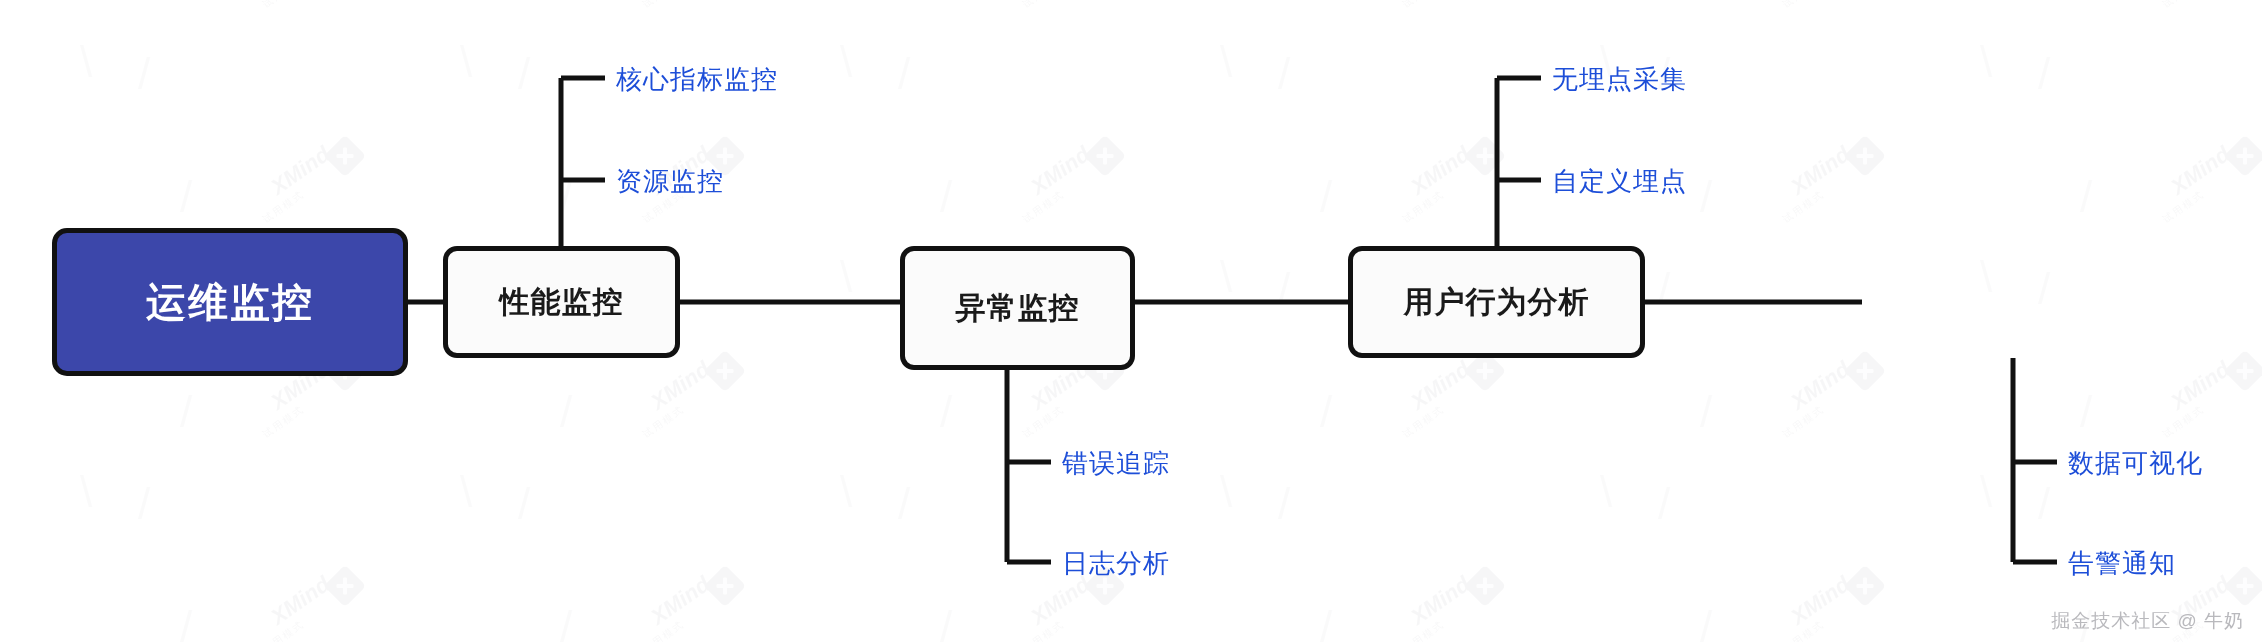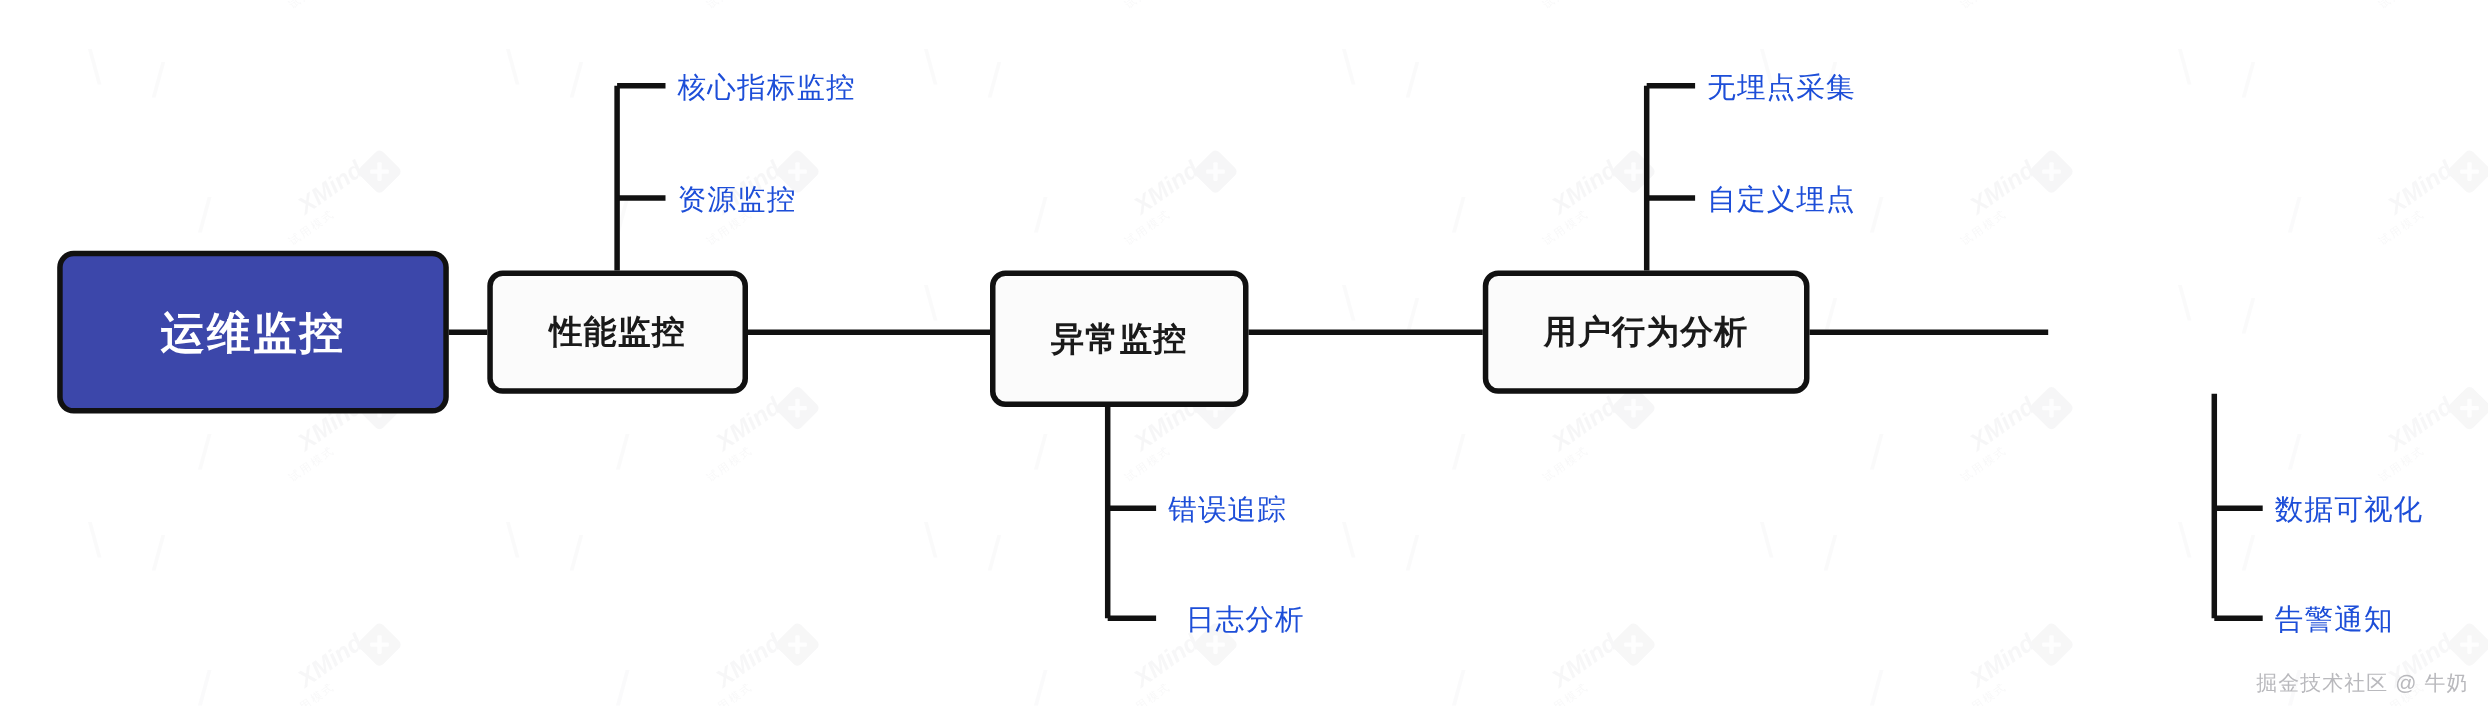--- a/index.html
+++ b/index.html
@@ -389,21 +389,21 @@
     <span>用户行为分析</span>
   </div>
 
 
   <div class="leaf-label" style="left:616px; top:66px;">核心指标监控</div>
 
   <div class="leaf-label" style="left:616px; top:168px;text-align:right;">资源监控</div>
 
   <div class="leaf-label" style="left:1062px; top:450px;">错误追踪</div>
 
-  <div class="leaf-label" style="left:1062px; top:550px;margin-left:16px;">日志分析</div>
+  <div class="leaf-label" style="left:1062px; top:550px;">日志分析</div>
 
   <div class="leaf-label" style="left:1552px; top:66px;">无埋点采集</div>
 
   <div class="leaf-label" style="left:1552px; top:168px;">自定义埋点</div>
 
   <div class="leaf-label" style="left:2068px; top:450px;">数据可视化</div>
 
   <div class="leaf-label" style="left:2068px; top:550px;">告警通知</div>
 
   <div id="credit">掘金技术社区 @ 牛奶</div>

